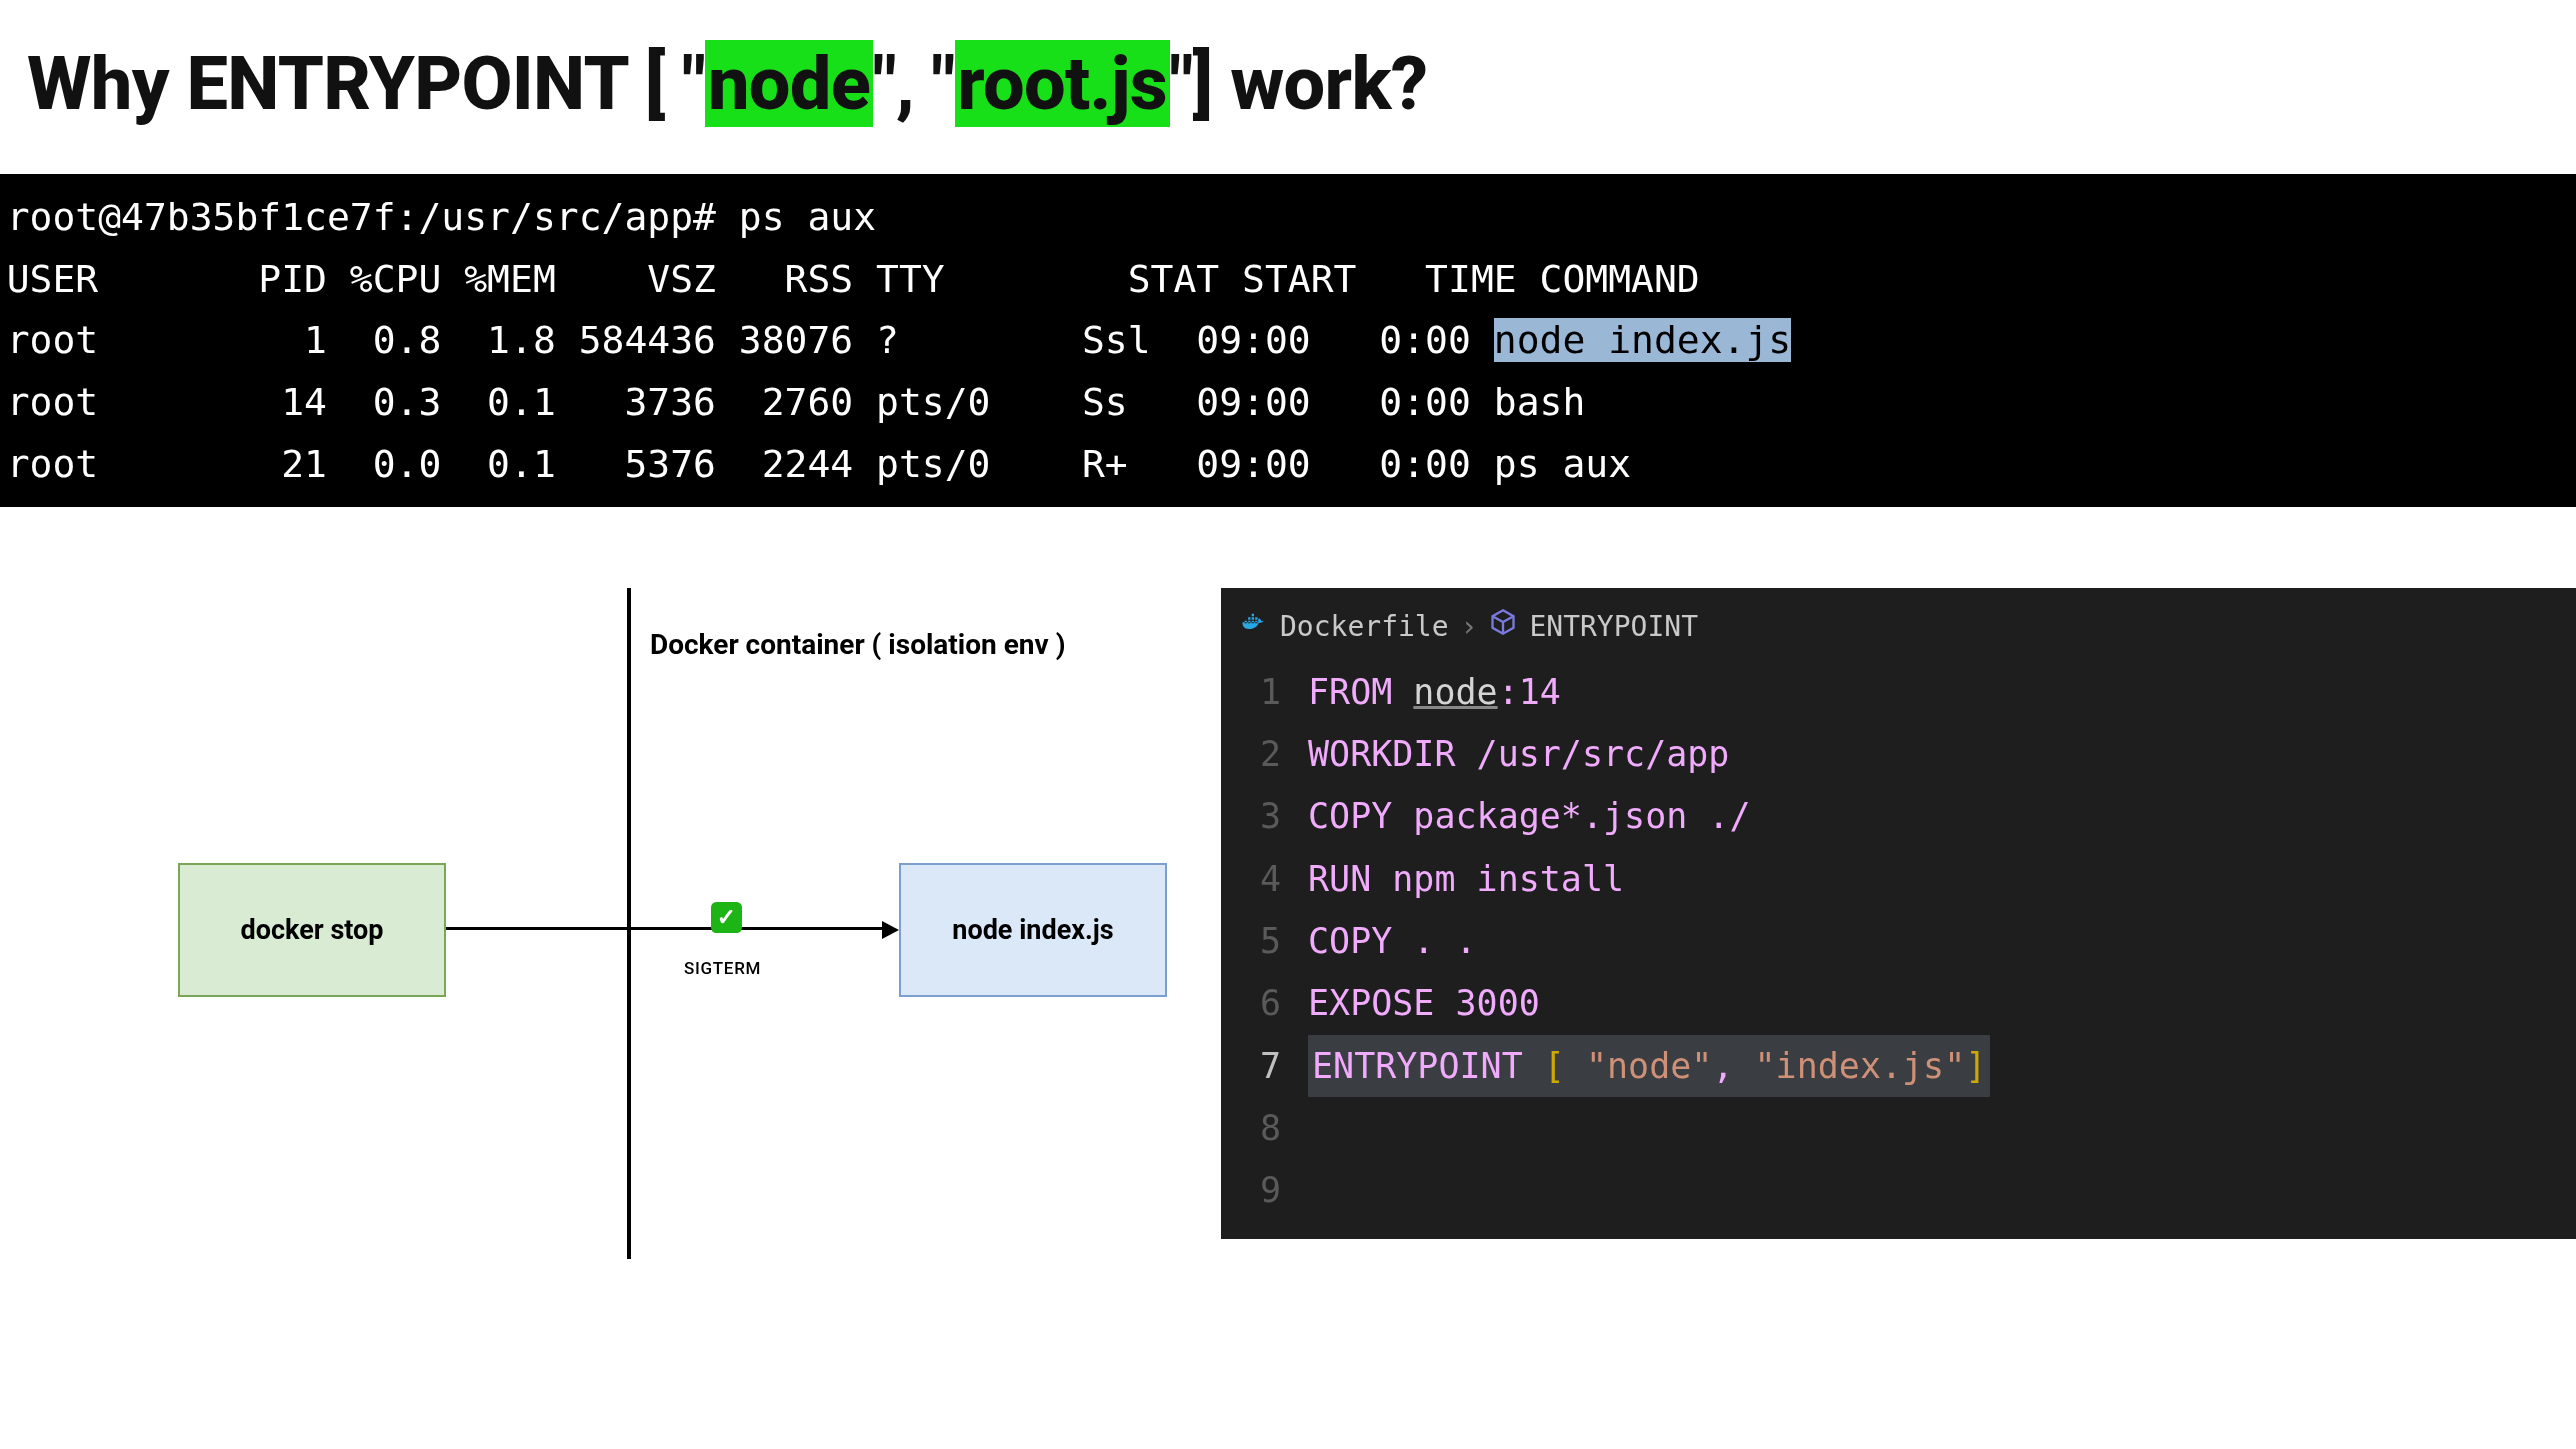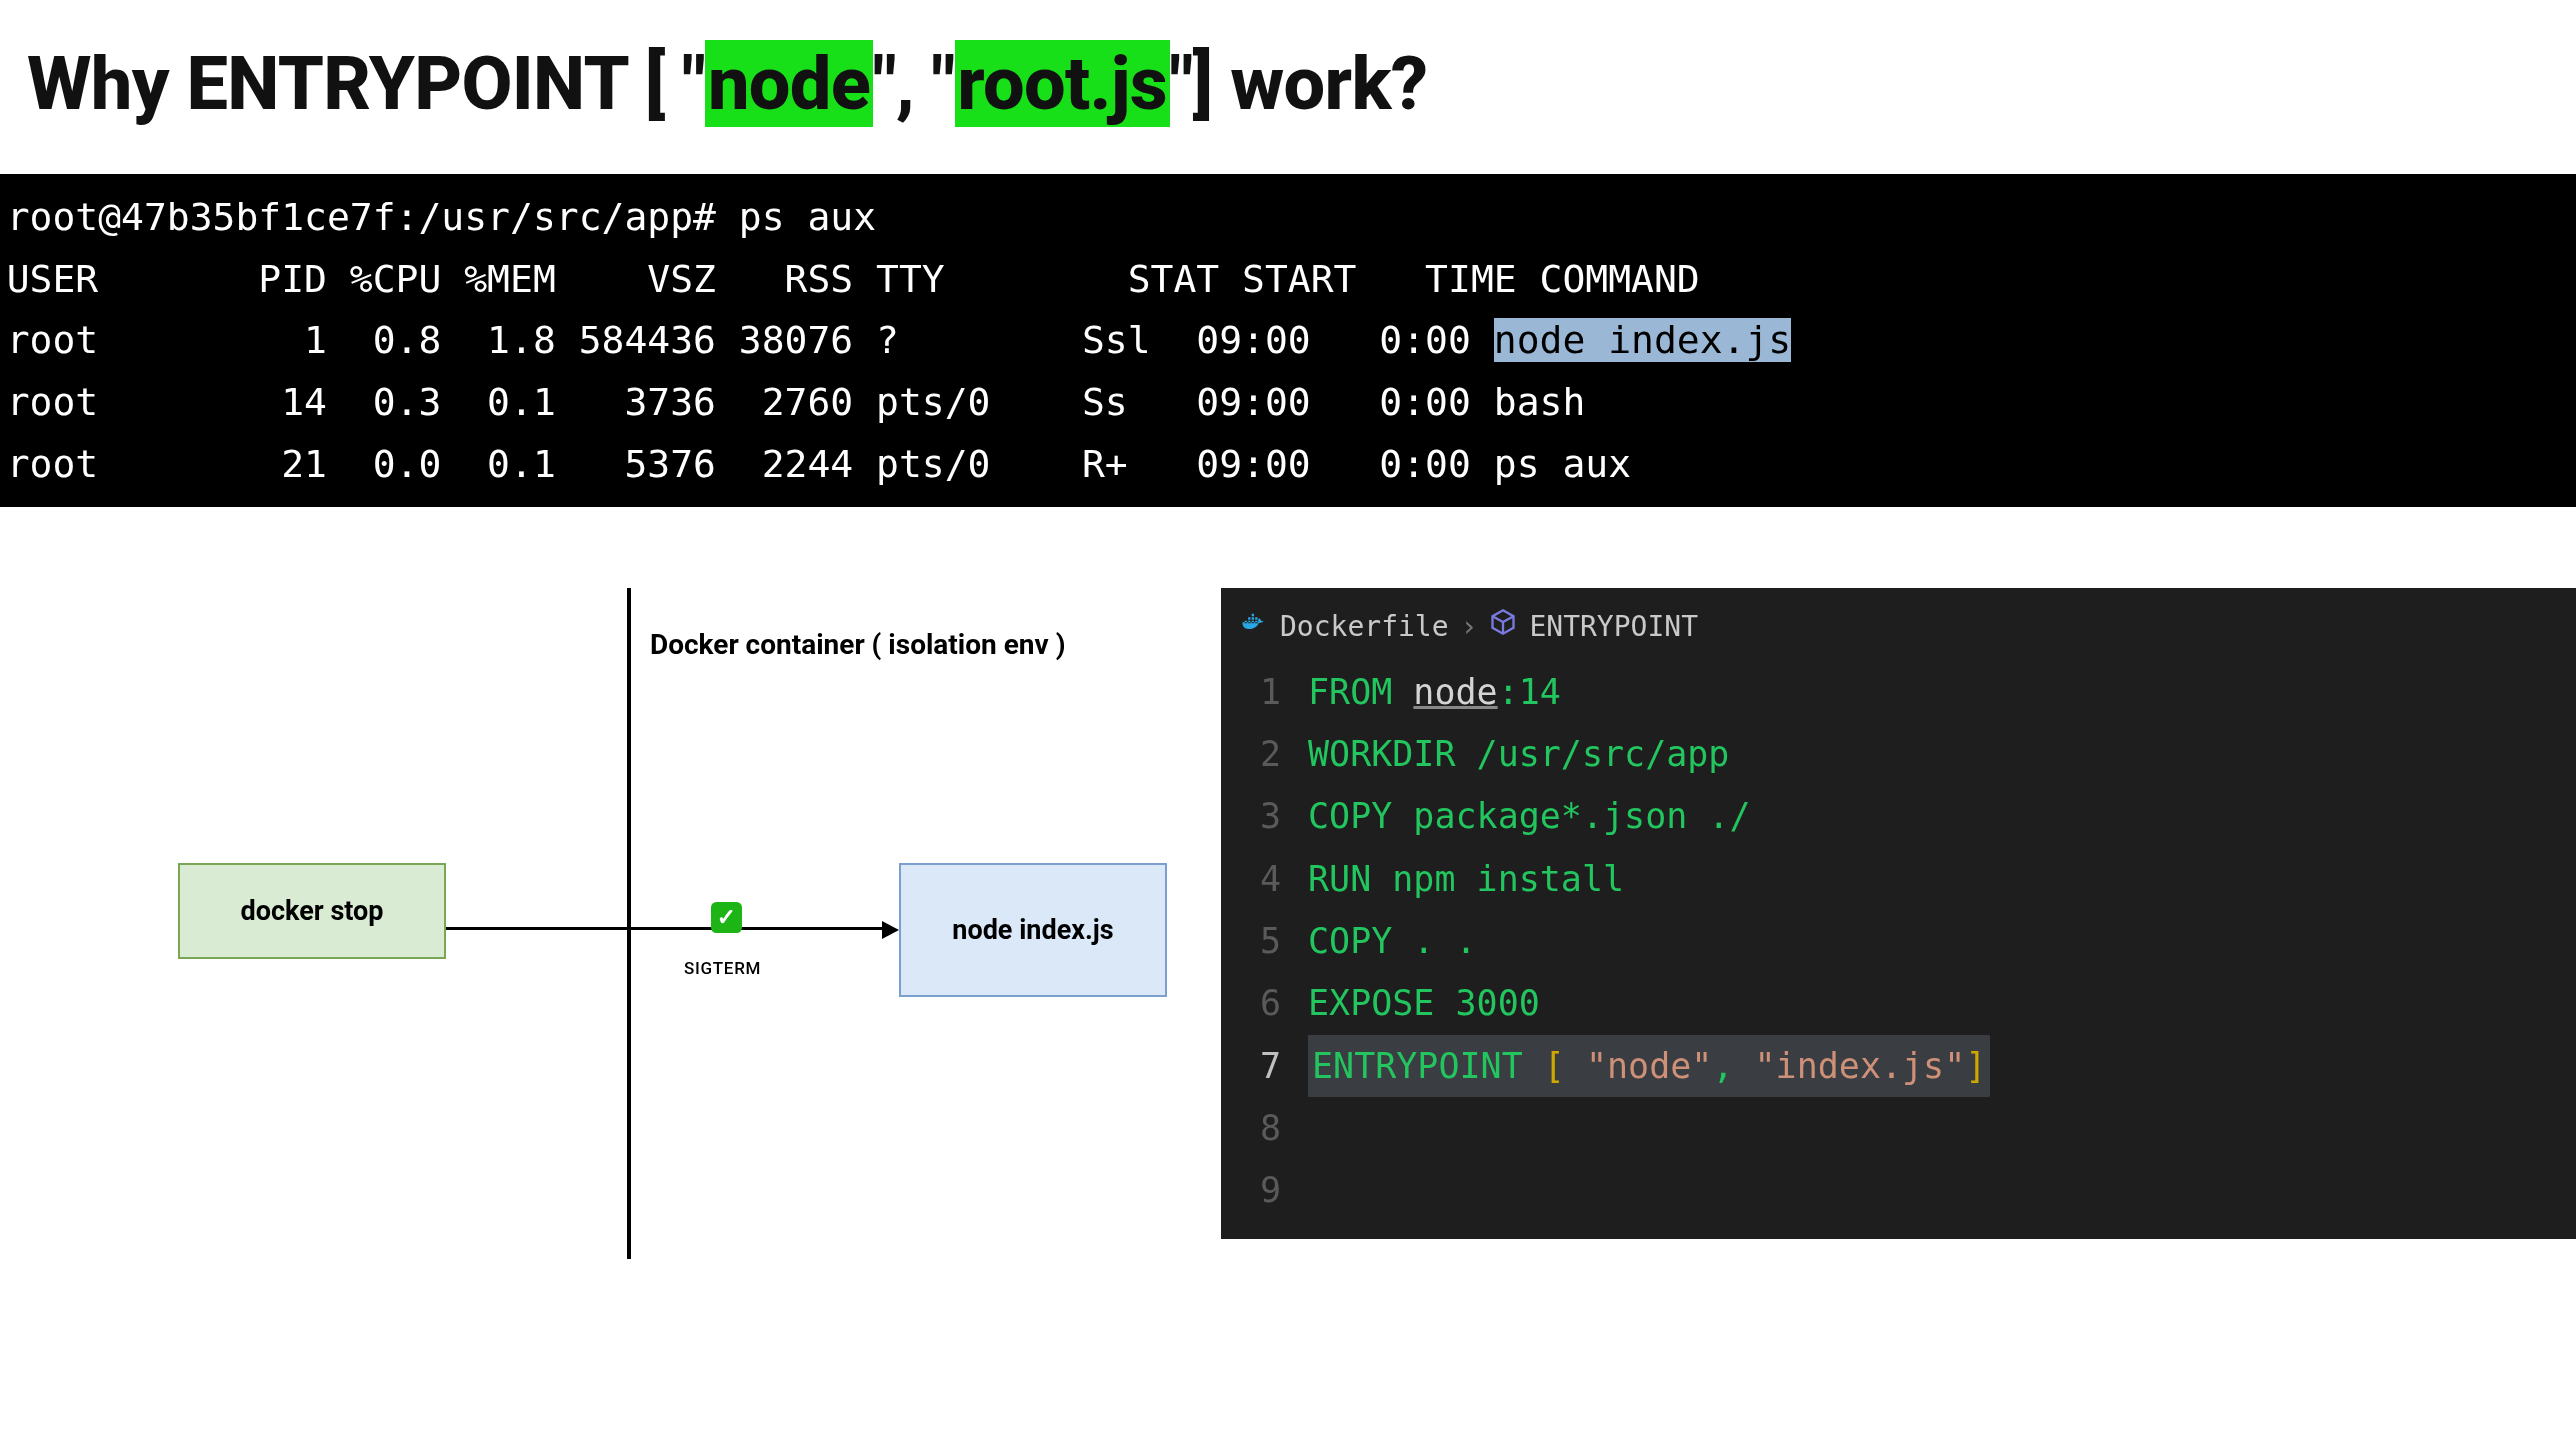--- a/index.html
+++ b/index.html
@@ -54,21 +54,21 @@
     font-weight: 700;
     text-align: center;
     display: flex;
     align-items: center;
     justify-content: center;
   }
   .box-green {
     left: 138px;
     top: 275px;
     width: 268px;
-    height: 96px;
+    height: 134px;
     background: #d9ebd3;
     border-color: #7aa657;
     color: #000;
   }
   .box-blue {
     left: 859px;
     top: 275px;
     width: 268px;
     height: 134px;
     background: #dbe8f7;
@@ -143,21 +143,21 @@
   .gutter {
     width: 87px;
     text-align: right;
     color: #5a5a5a;
     padding-right: 27px;
     user-select: none;
     flex: 0 0 auto;
   }
   .gw { color: #c0c0c0; }
   .code { white-space: pre; }
-  .kw { color: #22c55e; }
+  .kw { color: #f0abfc; }
   .str { color: #ce9178; }
   .brk { color: #cfa900; }
   .under { text-decoration: underline; text-decoration-color: #888; }
   .linehl { background: #3a3d41; display: inline-block; padding: 0 4px; border-radius: 1.3px; }
 </style>
 </head>
 <body>
 
 <div class="slide">
 

